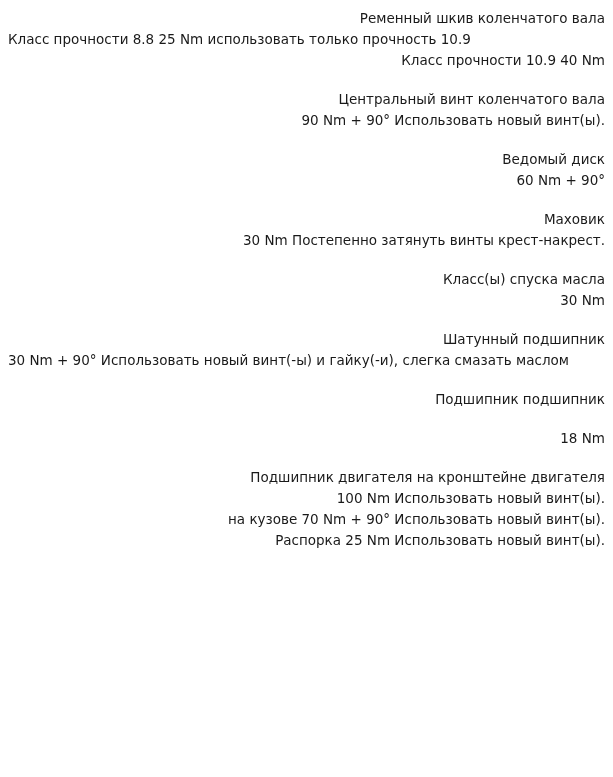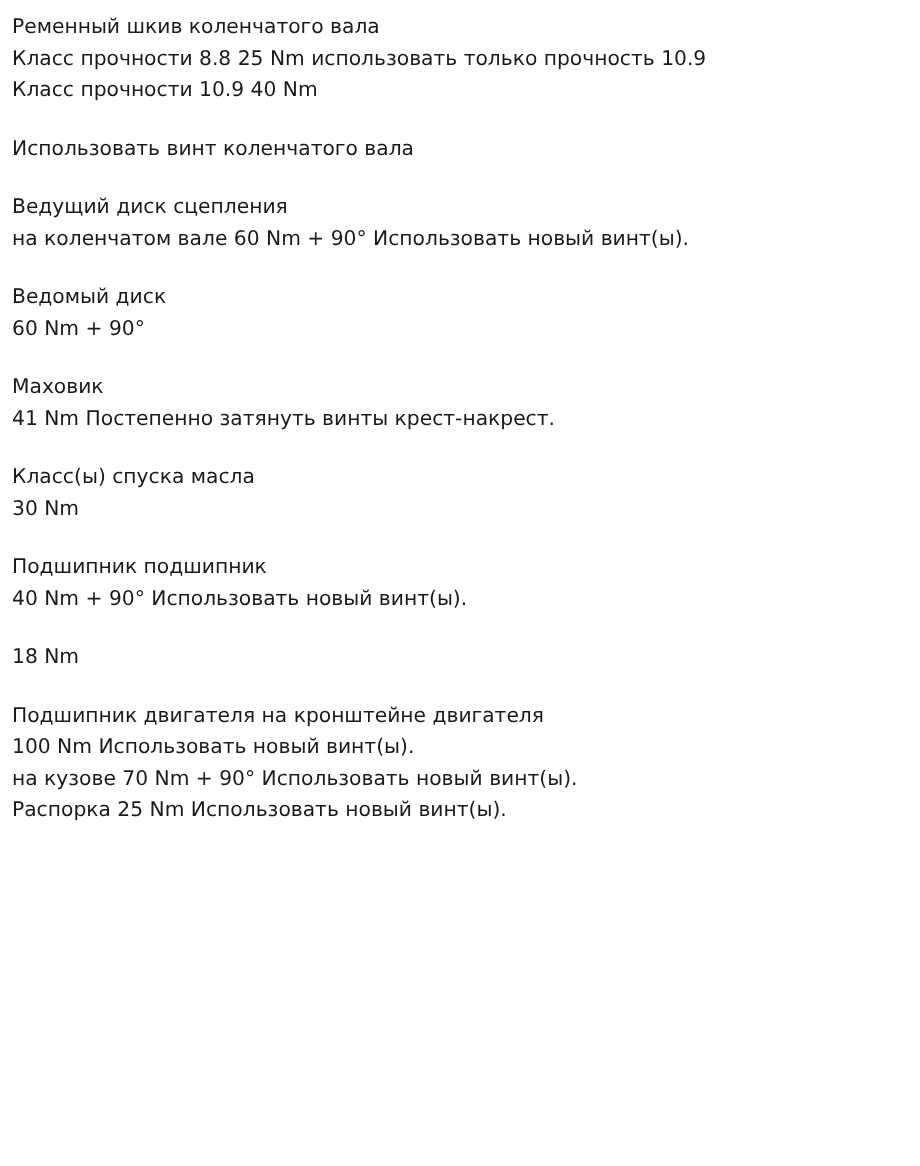--- a/index.html
+++ b/index.html
@@ -29,63 +29,63 @@
     font-size: 13.5px;
     line-height: 21px;
     text-align: justify;
     text-justify: inter-word;
     white-space: normal;
     margin: 0;
     padding: 0;
     color: #1a1a1a;
   }
   .line.nojustify {
-    text-align: left;
+    text-align: right;
   }
 </style>
 </head>
 <body>
 
 <div class="page">
 
   <div class="block">
     <p class="line nojustify">Ременный шкив коленчатого вала</p>
     <p class="line">Класс прочности 8.8 25 Nm использовать только прочность 10.9</p>
     <p class="line nojustify">Класс прочности 10.9 40 Nm</p>
   </div>
 
   <div class="block">
-    <p class="line nojustify">Использовать винт коленчатого вала</p>
+    <p class="line nojustify">Центральный винт коленчатого вала</p>
+    <p class="line nojustify">90 Nm + 90° Использовать новый винт(ы).</p>
   </div>
 
-  <div class="block">
-    <p class="line nojustify">Ведущий диск сцепления</p>
-    <p class="line nojustify">на коленчатом вале 60 Nm + 90° Использовать новый винт(ы).</p>
-  </div>
 
   <div class="block">
     <p class="line nojustify">Ведомый диск</p>
     <p class="line nojustify">60 Nm + 90°</p>
   </div>
 
   <div class="block">
     <p class="line nojustify">Маховик</p>
-    <p class="line nojustify">41 Nm Постепенно затянуть винты крест-накрест.</p>
+    <p class="line nojustify">30 Nm Постепенно затянуть винты крест-накрест.</p>
   </div>
 
   <div class="block">
     <p class="line nojustify">Класс(ы) спуска масла</p>
     <p class="line nojustify">30 Nm</p>
   </div>
 
 
+  <div class="block">
+    <p class="line nojustify">Шатунный подшипник</p>
+    <p class="line">30 Nm + 90° Использовать новый винт(-ы) и гайку(-и), слегка смазать маслом</p>
+  </div>
 
   <div class="block">
     <p class="line nojustify">Подшипник подшипник</p>
-    <p class="line nojustify">40 Nm + 90° Использовать новый винт(ы).</p>
   </div>
 
   <div class="block">
     <p class="line nojustify">18 Nm</p>
   </div>
 
   <div class="block">
     <p class="line nojustify">Подшипник двигателя на кронштейне двигателя</p>
     <p class="line nojustify">100 Nm Использовать новый винт(ы).</p>
     <p class="line nojustify">на кузове 70 Nm + 90° Использовать новый винт(ы).</p>

